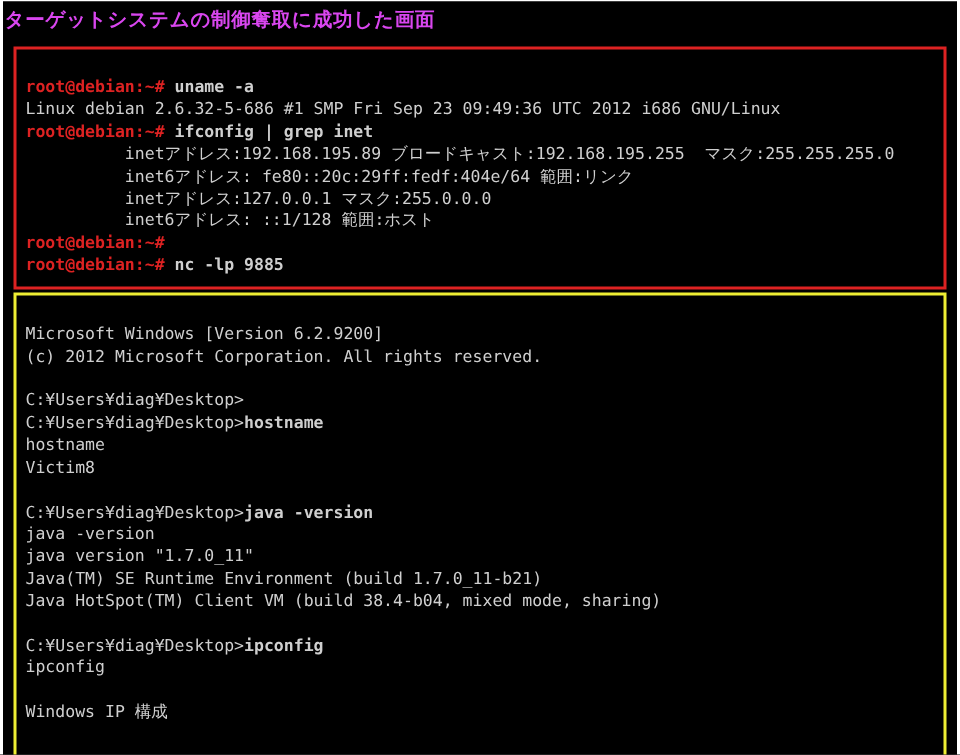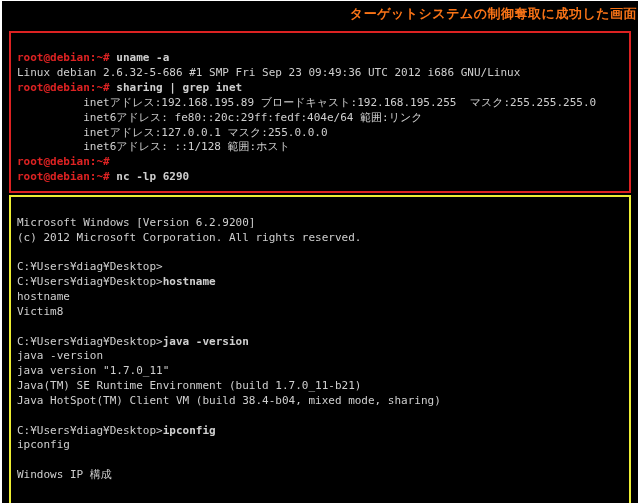--- a/index.html
+++ b/index.html
@@ -13,27 +13,26 @@
     overflow: hidden;
   }
   .frame {
     border: 1px solid #000;
     width: 636px;
     margin: 1px auto;
     background: #000;
   }
   .title-bar {
     background: #000;
-    color: #f97316;
-    text-align: right;
+    color: #d946ef;
+    text-align: left;
     font-weight: bold;
     padding: 3px 0 4px 0;
     font-size: 13px;
     letter-spacing: 0.5px;
-    margin-left: 24px;
   }
   .term-area {
     background: #000;
     padding: 4px 6px 6px 6px;
   }
   .panel {
     padding: 4px 6px 6px 6px;
     white-space: pre;
     color: #cfcfcf;
     overflow: hidden;
@@ -53,27 +52,27 @@
 <body>
 
 <div class="frame">
   <div class="title-bar">ターゲットシステムの制御奪取に成功した画面</div>
 
   <div class="term-area">
 
     <div class="panel panel-red">
 <span class="prompt-linux">root@debian:~#</span> <span class="cmd">uname -a</span>
 <span class="out">Linux debian 2.6.32-5-686 #1 SMP Fri Sep 23 09:49:36 UTC 2012 i686 GNU/Linux</span>
-<span class="prompt-linux">root@debian:~#</span> <span class="cmd">sharing | grep inet</span>
+<span class="prompt-linux">root@debian:~#</span> <span class="cmd">ifconfig | grep inet</span>
 <span class="out">          inetアドレス:192.168.195.89 ブロードキャスト:192.168.195.255  マスク:255.255.255.0</span>
 <span class="out">          inet6アドレス: fe80::20c:29ff:fedf:404e/64 範囲:リンク</span>
 <span class="out">          inetアドレス:127.0.0.1 マスク:255.0.0.0</span>
 <span class="out">          inet6アドレス: ::1/128 範囲:ホスト</span>
 <span class="prompt-linux">root@debian:~#</span>
-<span class="prompt-linux">root@debian:~#</span> <span class="cmd">nc -lp 6290</span></div>
+<span class="prompt-linux">root@debian:~#</span> <span class="cmd">nc -lp 9885</span></div>
 
     <div class="panel panel-yellow">
 <span class="out">Microsoft Windows [Version 6.2.9200]</span>
 <span class="out">(c) 2012 Microsoft Corporation. All rights reserved.</span>
 
 <span class="out">C:¥Users¥diag¥Desktop&gt;</span>
 <span class="out">C:¥Users¥diag¥Desktop&gt;</span><span class="cmd">hostname</span>
 <span class="out">hostname</span>
 <span class="out">Victim8</span>
 

